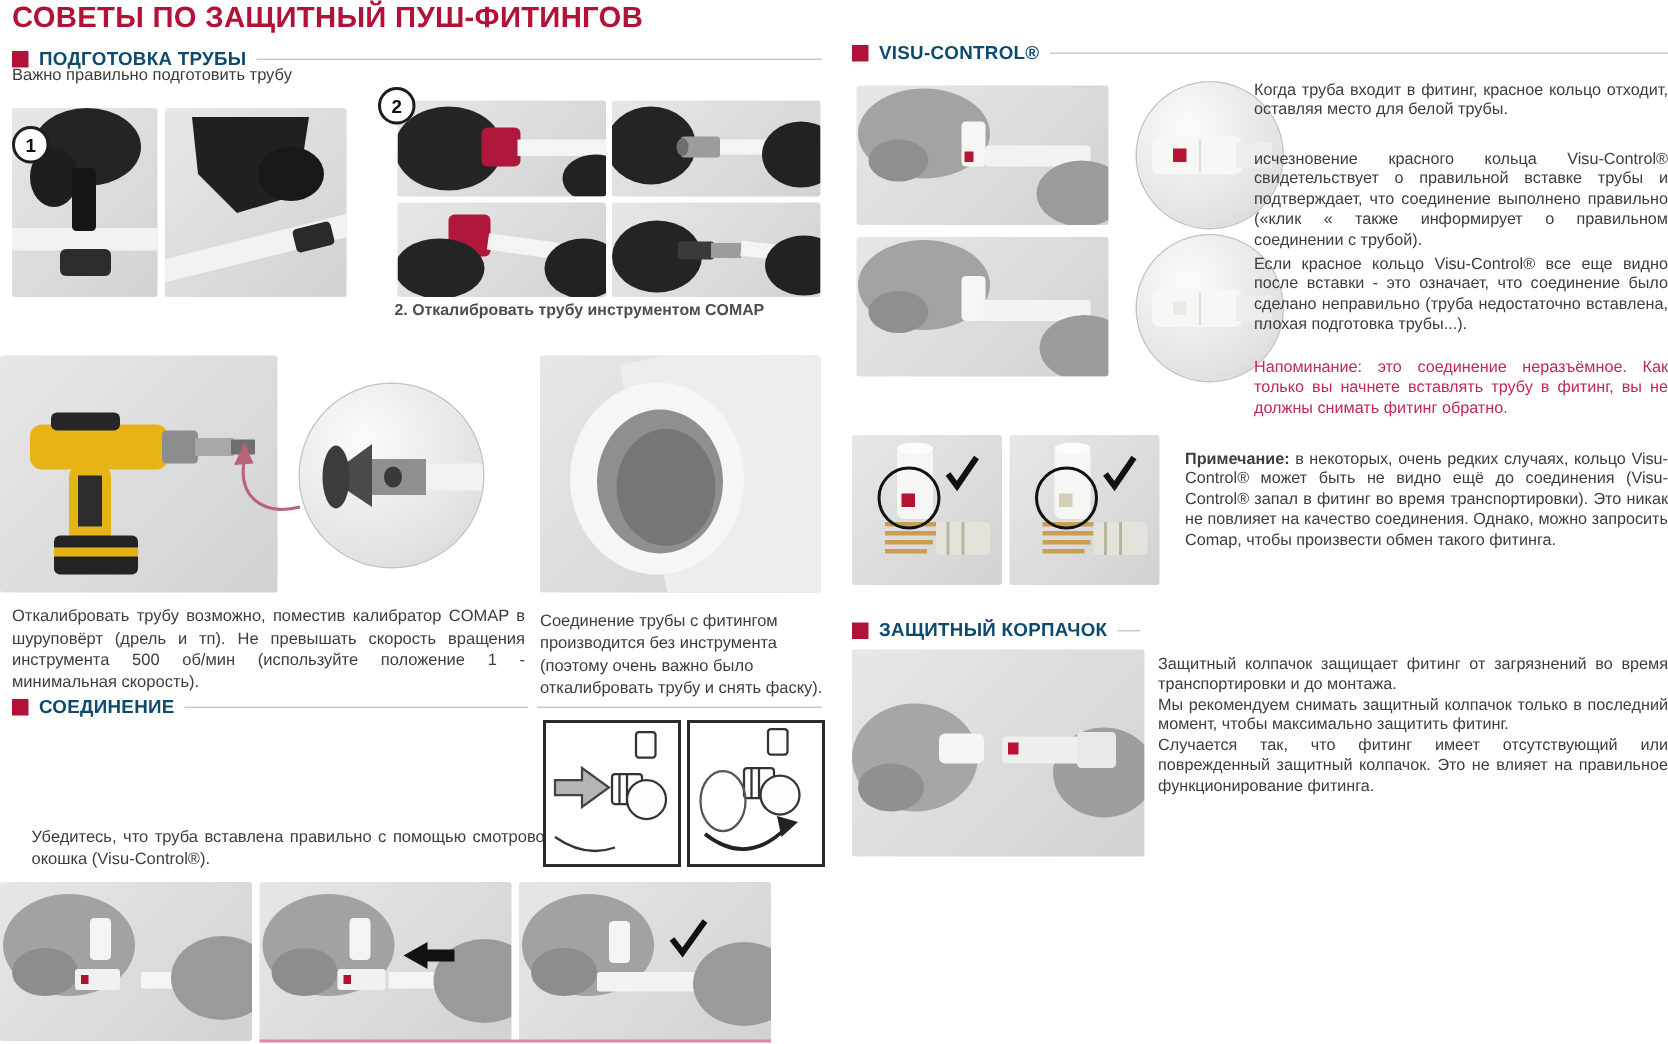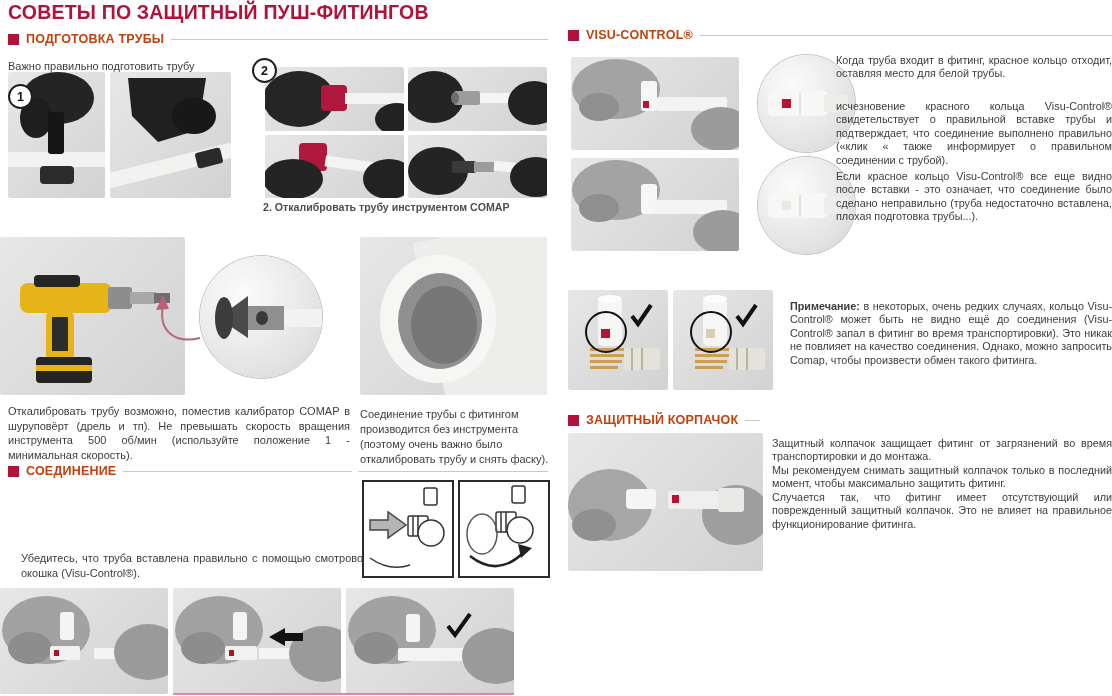--- a/index.html
+++ b/index.html
@@ -4,21 +4,21 @@
 <style>
   :root { --accent:#b31238; --rem:#c22850; --body:#3d3d3d; }
   html,body { margin:0; padding:0; background:#fff; }
   .page { position:relative; width:1112px; height:696px; background:#fff; overflow:hidden;
           font-family:"Liberation Sans", sans-serif; color:var(--body); }
   .abs { position:absolute; }
   .title { position:absolute; left:8px; top:1px; margin:0; font-size:19.5px; font-weight:bold;
            color:var(--accent); letter-spacing:.2px; }
   .sec { position:absolute; display:flex; align-items:center; gap:7px; }
   .sec .sq { width:11px; height:11px; background:var(--accent); flex:0 0 auto; }
-  .sec .sec-txt { font-weight:bold; font-size:12.5px; color:#c2410c; white-space:nowrap; letter-spacing:.2px; }
+  .sec .sec-txt { font-weight:bold; font-size:12.5px; color:#0c4a6e; white-space:nowrap; letter-spacing:.2px; }
   .sec .rule { flex:1; height:1px; background:#c9c9c9; }
   .para { position:absolute; margin:0; font-size:11px; line-height:14.6px; text-align:justify; color:var(--body); }
   .para-r { position:absolute; margin:0; font-size:10.8px; line-height:13.4px; text-align:justify; color:var(--body); }
   .caption { position:absolute; margin:0; font-size:10.6px; line-height:13.5px; font-weight:bold; color:#4d4d4d; }
   .intro { position:absolute; margin:0; font-size:11px; color:#3c3c3c; }
   .photo { position:absolute; background:linear-gradient(135deg,#e7e7e7 0%,#d2d2d2 100%); border-radius:2px; overflow:hidden; }
   .photo svg { display:block; width:100%; height:100%; }
   .inset { position:absolute; border-radius:50%; background:radial-gradient(circle at 35% 30%,#fbfbfb 0%,#e2e2e2 70%,#cfcfcf 100%);
            box-shadow:0 0 0 1px #c3c3c3; overflow:hidden; }
   .inset svg { display:block; width:100%; height:100%; }
@@ -37,21 +37,21 @@
 <div class="page">
 
   <h1 class="title">СОВЕТЫ ПО ЗАЩИТНЫЙ ПУШ-ФИТИНГОВ</h1>
 
   <div class="sec" style="left:8px;top:32px;width:540px;">
     <span class="sq"></span>
     <span class="sec-txt">ПОДГОТОВКА ТРУБЫ</span>
     <span class="rule"></span>
   </div>
 
-  <p class="intro" style="left:8px;top:60px;">Важно правильно подготовить трубу</p>
+  <p class="intro" style="left:8px;top:44px;">Важно правильно подготовить трубу</p>
 
   <div class="badge" style="left:8px;top:84px;">1</div>
   <div class="photo" style="left:8px;top:72px;width:97px;height:126px;">
     <svg viewBox="0 0 97 126" preserveAspectRatio="none">
       <rect x="0" y="80" width="97" height="15" fill="#f2f2f0"></rect>
       <ellipse cx="50" cy="26" rx="36" ry="26" fill="#242424"></ellipse>
       <ellipse cx="28" cy="46" rx="16" ry="20" fill="#1e1e1e"></ellipse>
       <rect x="40" y="40" width="16" height="42" rx="3" fill="#161616"></rect>
       <rect x="32" y="94" width="34" height="18" rx="4" fill="#2c2c2c"></rect>
     </svg>
@@ -256,20 +256,21 @@
       <rect x="10" y="36" width="60" height="25" rx="5" fill="#f7f7f5"></rect>
       <rect x="66" y="40" width="24" height="17" fill="#ededeb"></rect>
       <rect x="24" y="44" width="9" height="9" fill="#e9e9e5"></rect>
       <line x1="42" y1="38" x2="42" y2="60" stroke="#ddd" stroke-width="1.5"></line>
     </svg>
   </div>
 
   <p class="para-r" style="left:836px;top:54px;width:276px;">Когда труба входит в фитинг, красное кольцо отходит, оставляя место для белой трубы.</p>
   <p class="para-r" style="left:836px;top:100px;width:276px;">исчезновение красного кольца Visu-Control® свидетельствует о правильной вставке трубы и подтверждает, что соединение выполнено правильно («клик « также информирует о правильном соединении с трубой).</p>
   <p class="para-r" style="left:836px;top:170px;width:276px;">Если красное кольцо Visu-Control® все еще видно после вставки - это означает, что соединение было сделано неправильно (труба недостаточно вставлена, плохая подготовка трубы...).</p>
+  <p class="para-r red-text" style="left:836px;top:239px;width:276px;">Напоминание: это соединение неразъёмное. Как только вы начнете вставлять трубу в фитинг, вы не должны снимать фитинг обратно.</p>
 
   <div class="photo" style="left:568px;top:290px;width:100px;height:100px;">
     <svg viewBox="0 0 100 100" preserveAspectRatio="none">
       <rect x="30" y="8" width="24" height="48" rx="5" fill="#f6f6f4"></rect>
       <ellipse cx="42" cy="9" rx="12" ry="4" fill="#fcfcfa"></ellipse>
       <g fill="#c9a052">
         <rect x="22" y="58" width="34" height="3"></rect>
           <rect x="22" y="64" width="34" height="3"></rect>
         <rect x="22" y="70" width="32" height="3"></rect>
           <rect x="22" y="76" width="28" height="3"></rect>

